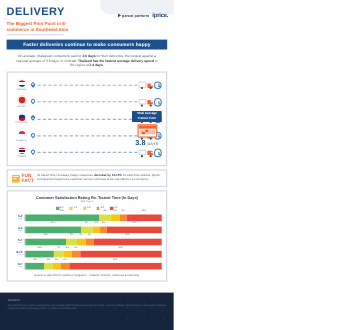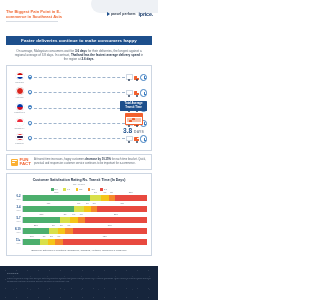--- a/index.html
+++ b/index.html
@@ -161,20 +161,21 @@
   }
   .footer-h { position:relative; font-size:2.4px; font-weight:bold; color:#7f8c9e; letter-spacing:.2px;}
   .footer-t { position:relative; margin-top:1.5px; font-size:2.1px; line-height:3px; color:#66748a; }
 </style>
 </head>
 <body>
 
 <div class="page">
 
   <div class="header">
+    <div class="title">DELIVERY</div>
     <div class="subtitle">The Biggest Pain Point in E-commerce in Southeast Asia</div>
     <div class="rule"></div>
 
     <div class="logo-swoosh"></div>
     <div class="logo-wrap">
       <div class="logo-pp">
         <span class="logo-pp-mark"></span>
         <span class="logo-pp-text">parcel perform</span>
       </div>
       <div class="logo-ip">

